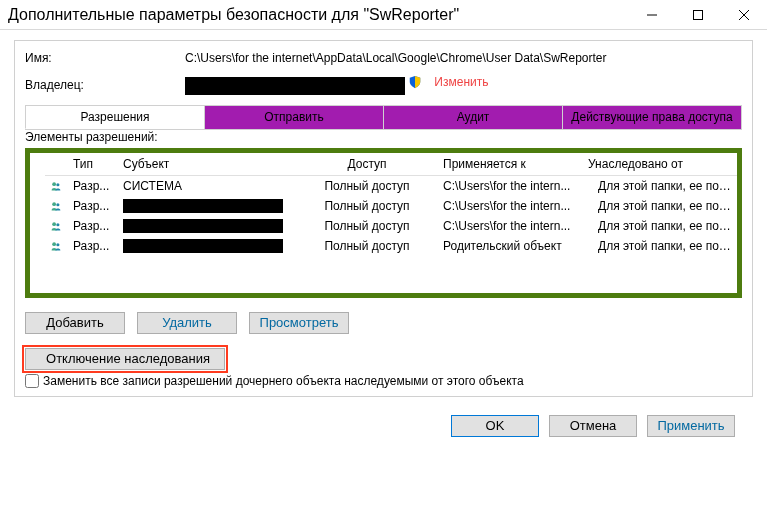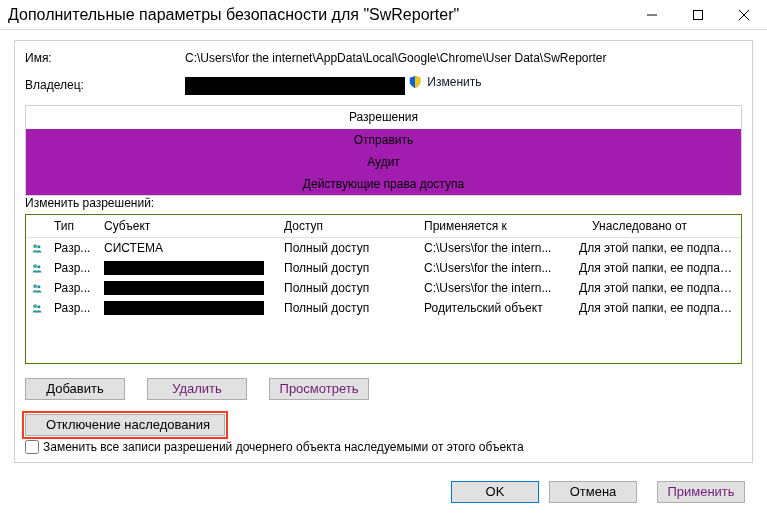--- a/index.html
+++ b/index.html
@@ -7,47 +7,47 @@
   .titlebar { height: 30px; display: flex; align-items: center; border-bottom: 1px solid #d9d9d9; }
   .titlebar .title { padding-left: 8px; font-size: 16px; }
   .titlebar .winbtns { margin-left: auto; display: flex; }
   .titlebar .winbtn { width: 46px; height: 30px; display: flex; align-items: center; justify-content: center; }
   .content { padding: 10px 14px 0 14px; }
   .group { border: 1px solid #d0d0d0; padding: 10px 10px 8px 10px; position: relative; }
   .row { display: flex; align-items: center; margin-bottom: 10px; }
   .row .label { width: 160px; }
   .row .value { flex: 1; }
   .blackbox { background: #000; height: 18px; width: 220px; display: inline-block; vertical-align: middle; }
-  .link { color: #0f172a; display: inline-flex; align-items: flex-start; gap: 5px; }
+  .link { color: #ef4444; display: inline-flex; align-items: flex-start; gap: 12px; }
   .shield { width: 14px; height: 14px; }
-  .tabs { display: flex; border: 1px solid #d0d0d0; border-left: none; margin-top: 8px; flex-direction: column; }
+  .tabs { display: flex; border: 1px solid #d0d0d0; border-left: none; margin-top: 8px; }
   .tab { flex: 1; text-align: center; padding: 4px 6px; border-left: 1px solid #d0d0d0; background: #a21caf; }
   .tab.active { background: #fff; border-bottom: 1px solid #fff; position: relative; }
   .helptext { margin: 14px 0 10px 0; line-height: 1.45; }
   .section-label { margin-bottom: 4px; }
-  .tablewrap { border: 1px solid #4d7c0f; height: 150px; overflow: hidden; }
+  .tablewrap { border: 5px solid #4d7c0f; height: 150px; overflow: hidden; padding-left: 15px; }
   .thead { display: flex; border-bottom: 1px solid #e0e0e0; background: #fff; }
   .thead .th { padding: 4px 6px; font-weight: 400; }
   .trow { display: flex; align-items: center; padding: 1px 0; }
   .cell { padding: 1px 6px; white-space: nowrap; overflow: hidden; text-overflow: ellipsis; }
   .c-ico { width: 22px; flex: 0 0 22px; display:flex; align-items:center; justify-content:center;}
   .c-type { width: 50px; flex: 0 0 50px; }
   .c-subj { width: 180px; flex: 0 0 180px; }
-  .c-acc  { width: 140px; flex: 0 0 140px; }
+  .c-acc  { width: 140px; flex: 0 0 140px; text-align: center; }
   .c-inh  { width: 155px; flex: 0 0 155px; }
   .c-app  { flex: 1; }
   .usericon { width:16px; height:16px; }
   .redbox { display:inline-block; background:#000; width:160px; height:14px; vertical-align:middle;}
   .btnrow { display: flex; gap: 12px; margin-top: 14px; }
   .btn { min-width: 100px; height: 22px; border: 1px solid #adadad; background: #e1e1e1; font-size: 13px; display: inline-flex; align-items: center; justify-content: center; cursor: default; }
-  .btn.disabled { color: #701a75; margin-left: 10px; }
+  .btn.disabled { color: #0369a1; }
   .btn.highlight { outline: 2px solid #ff3b1f; outline-offset: 1px; padding-left: 12px; }
   .checkbox-row { display: flex; gap: 4px; margin-top: 4px; }
   .checkbox-row input { width: 14px; height: 14px; margin:0;}
-  .footer { display: flex; justify-content: flex-end; gap: 10px; padding: 10px 22px 10px 14px; border-top: 0; margin-top: 8px;}
+  .footer { display: flex; justify-content: flex-end; gap: 10px; padding: 10px 32px 10px 14px; border-top: 0; margin-top: 8px;}
   .footer .btn { min-width: 88px; }
 </style>
 </head>
 <body>
 
 <div class="titlebar">
   <span class="title">Дополнительные параметры безопасности  для "SwReporter"</span>
   <div class="winbtns">
     <div class="winbtn">
       <svg width="10" height="10">
@@ -91,21 +91,21 @@
     </div>
 
     <div class="tabs">
       <div class="tab active">Разрешения</div>
       <div class="tab">Отправить</div>
       <div class="tab">Аудит</div>
       <div class="tab">Действующие права доступа</div>
     </div>
 
 
-    <div class="section-label">Изменить разрешений:</div>
+    <div class="section-label">Элементы разрешений:</div>
 
     <div class="tablewrap">
       <div class="thead">
         <div class="th c-ico"></div>
         <div class="th c-type">Тип</div>
         <div class="th c-subj">Субъект</div>
         <div class="th c-acc">Доступ</div>
         <div class="th c-app">Применяется к</div>
         <div class="th c-inh">Унаследовано от</div>
       </div>

